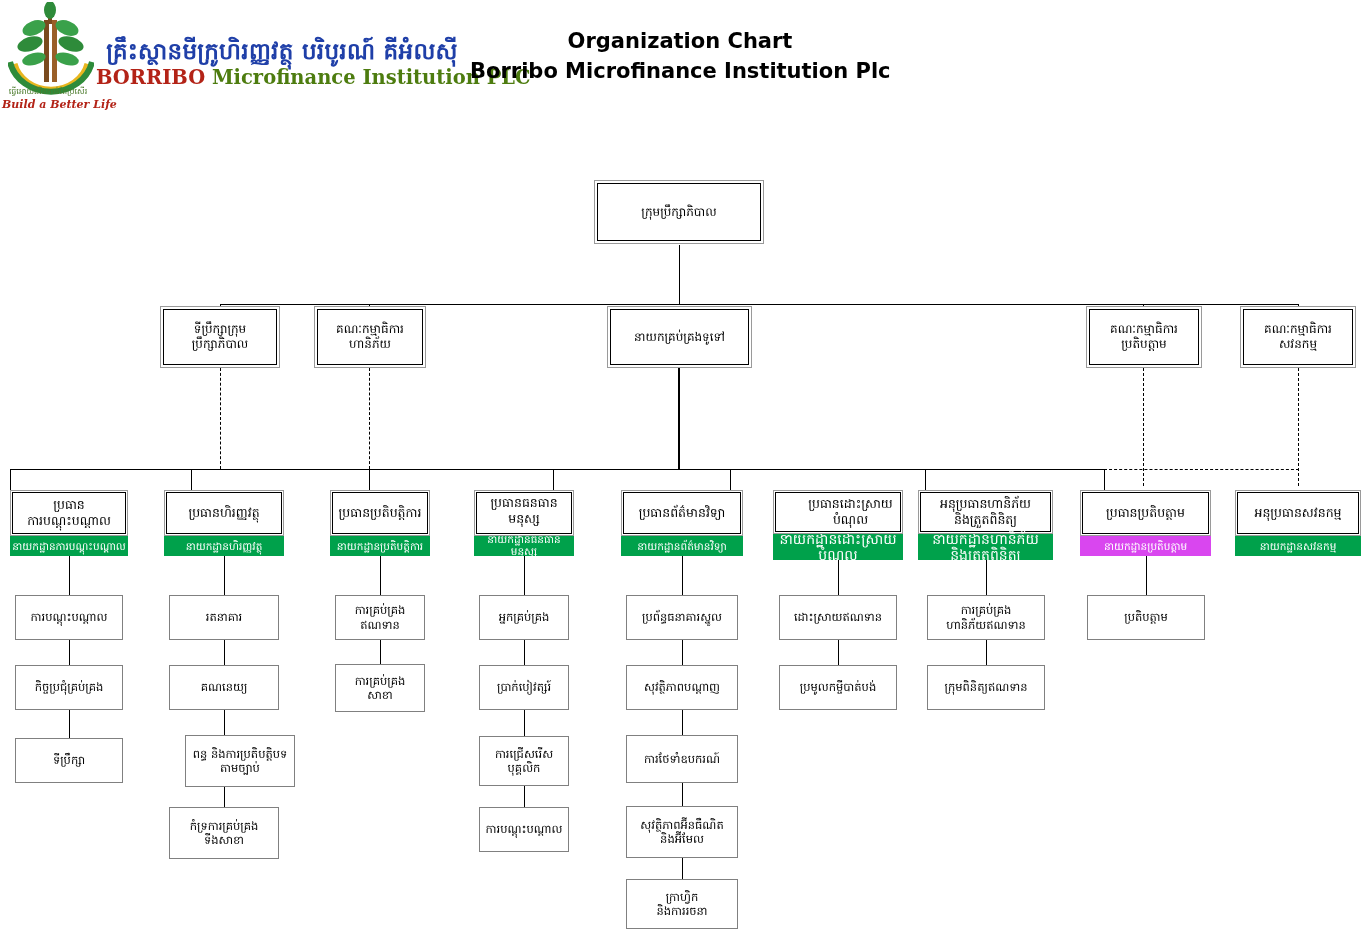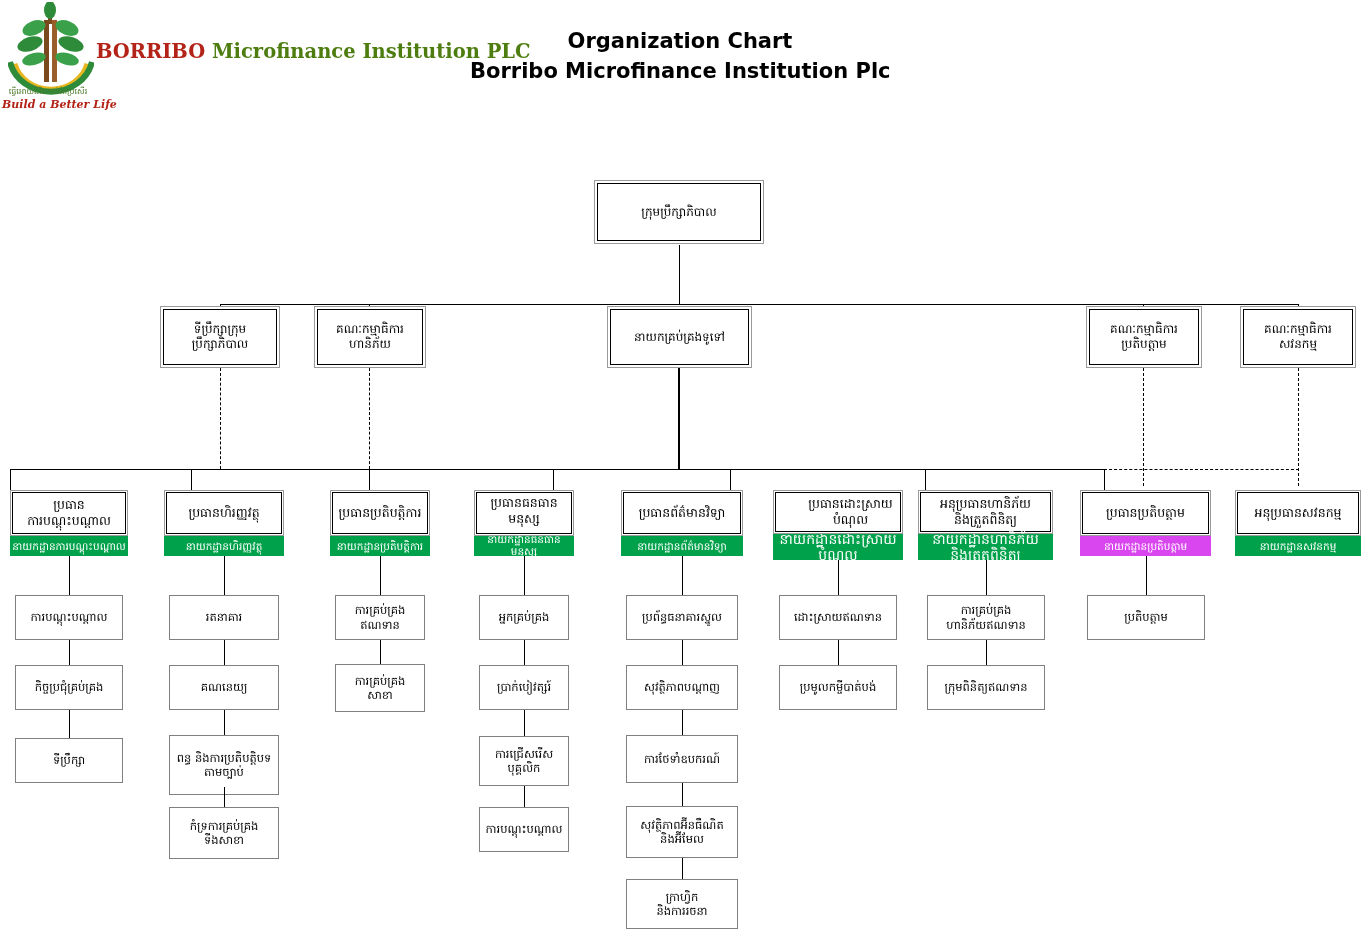--- a/index.html
+++ b/index.html
@@ -208,20 +208,21 @@
       <ellipse cx="22" cy="42" rx="13" ry="7" fill="#2e8b3a" transform="rotate(-18 22 42)"></ellipse>
       <ellipse cx="63" cy="42" rx="13" ry="7" fill="#2e8b3a" transform="rotate(18 63 42)"></ellipse>
       <ellipse cx="26" cy="57" rx="12" ry="6" fill="#3aa14a" transform="rotate(-14 26 57)"></ellipse>
       <ellipse cx="59" cy="57" rx="12" ry="6" fill="#3aa14a" transform="rotate(14 59 57)"></ellipse>
       <path d="M6 62 A38 34 0 0 0 80 62" fill="none" stroke="#e8b61f" stroke-width="7"></path>
       <path d="M2 60 A42 38 0 0 0 84 60" fill="none" stroke="#2e8b3a" stroke-width="6"></path>
     </svg>
     <div id="logo-tagline-kh">ធ្វើអោយជីវិតកាន់តែប្រសើរ</div>
     <div id="logo-tagline-en">Build a Better Life</div>
     <div id="logo-text">
+      <div class="logo-khmer">គ្រឹះស្ថានមីក្រូហិរញ្ញវត្ថុ បរិបូរណ៍ គីអំលស៊ី</div>
       <div class="logo-latin"><span class="brand">BORRIBO</span> <span class="rest">Microfinance Institution PLC</span></div>
     </div>
   </div>
 
   <div id="title-block">
     <div class="title-line">Organization Chart</div>
     <div class="title-line">Borribo Microfinance Institution Plc</div>
   </div>
 
   <div class="ln ln-v" style="left:679px; top:245px; height:59px;"></div>
@@ -295,21 +296,21 @@
         <div class="head" style="height: 46px;">
           <div class="head-in" style="white-space: pre-line;">ប្រធានហិរញ្ញវត្ថុ</div>
         </div>
         <div class="bar" style="height: 20px; white-space: pre-line; background: rgb(0, 161, 75);">នាយកដ្ឋានហិរញ្ញវត្ថុ</div>
       </div>
       <div class="ln ln-v" style="left: 224px; top: 556px; height: 39px;"></div>
       <div class="box plain" style="left: 169px; top: 595px; width: 110px; height: 45px; white-space: pre-line;">រតនាគារ</div>
       <div class="ln ln-v" style="left: 224px; top: 640px; height: 25px;"></div>
       <div class="box plain" style="left: 169px; top: 665px; width: 110px; height: 45px; white-space: pre-line;">គណនេយ្យ</div>
       <div class="ln ln-v" style="left: 224px; top: 710px; height: 25px;"></div>
-      <div class="box plain" style="left: 169px; top: 735px; width: 110px; height: 60px; white-space: pre-line;">ពន្ធ និងការប្រតិបត្តិបទ
+      <div class="box plain" style="left: 185px; top: 735px; width: 110px; height: 52px; white-space: pre-line;">ពន្ធ និងការប្រតិបត្តិបទ
 តាមច្បាប់</div>
       <div class="ln ln-v" style="left: 224px; top: 787px; height: 20px;"></div>
       <div class="box plain" style="left: 169px; top: 807px; width: 110px; height: 52px; white-space: pre-line;">កំទ្រការគ្រប់គ្រង
 ទីងសាខា</div>
       <div class="dept" style="left: 330px; top: 490px; width: 100px;">
         <div class="head" style="height: 46px;">
           <div class="head-in" style="white-space: pre-line;">ប្រធានប្រតិបត្តិការ</div>
         </div>
         <div class="bar" style="height: 20px; white-space: pre-line; background: rgb(0, 161, 75);">នាយកដ្ឋានប្រតិបត្តិការ</div>
       </div>

